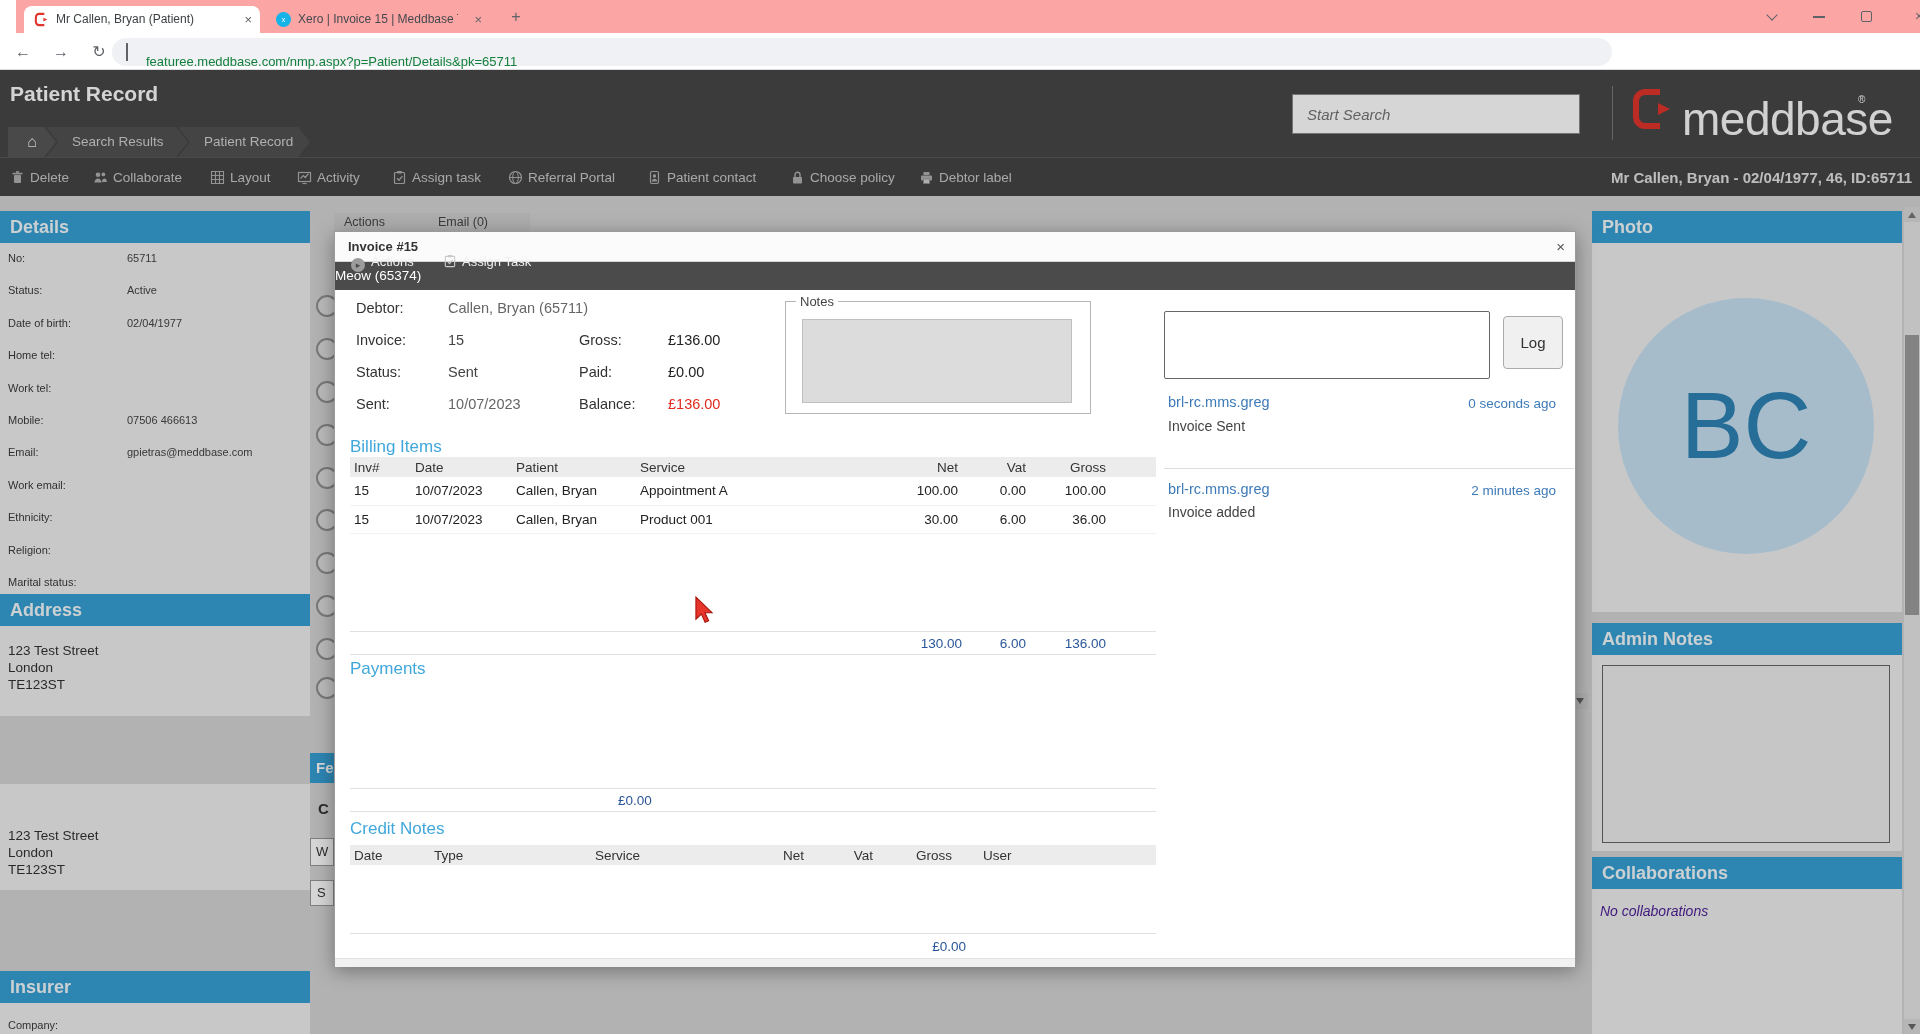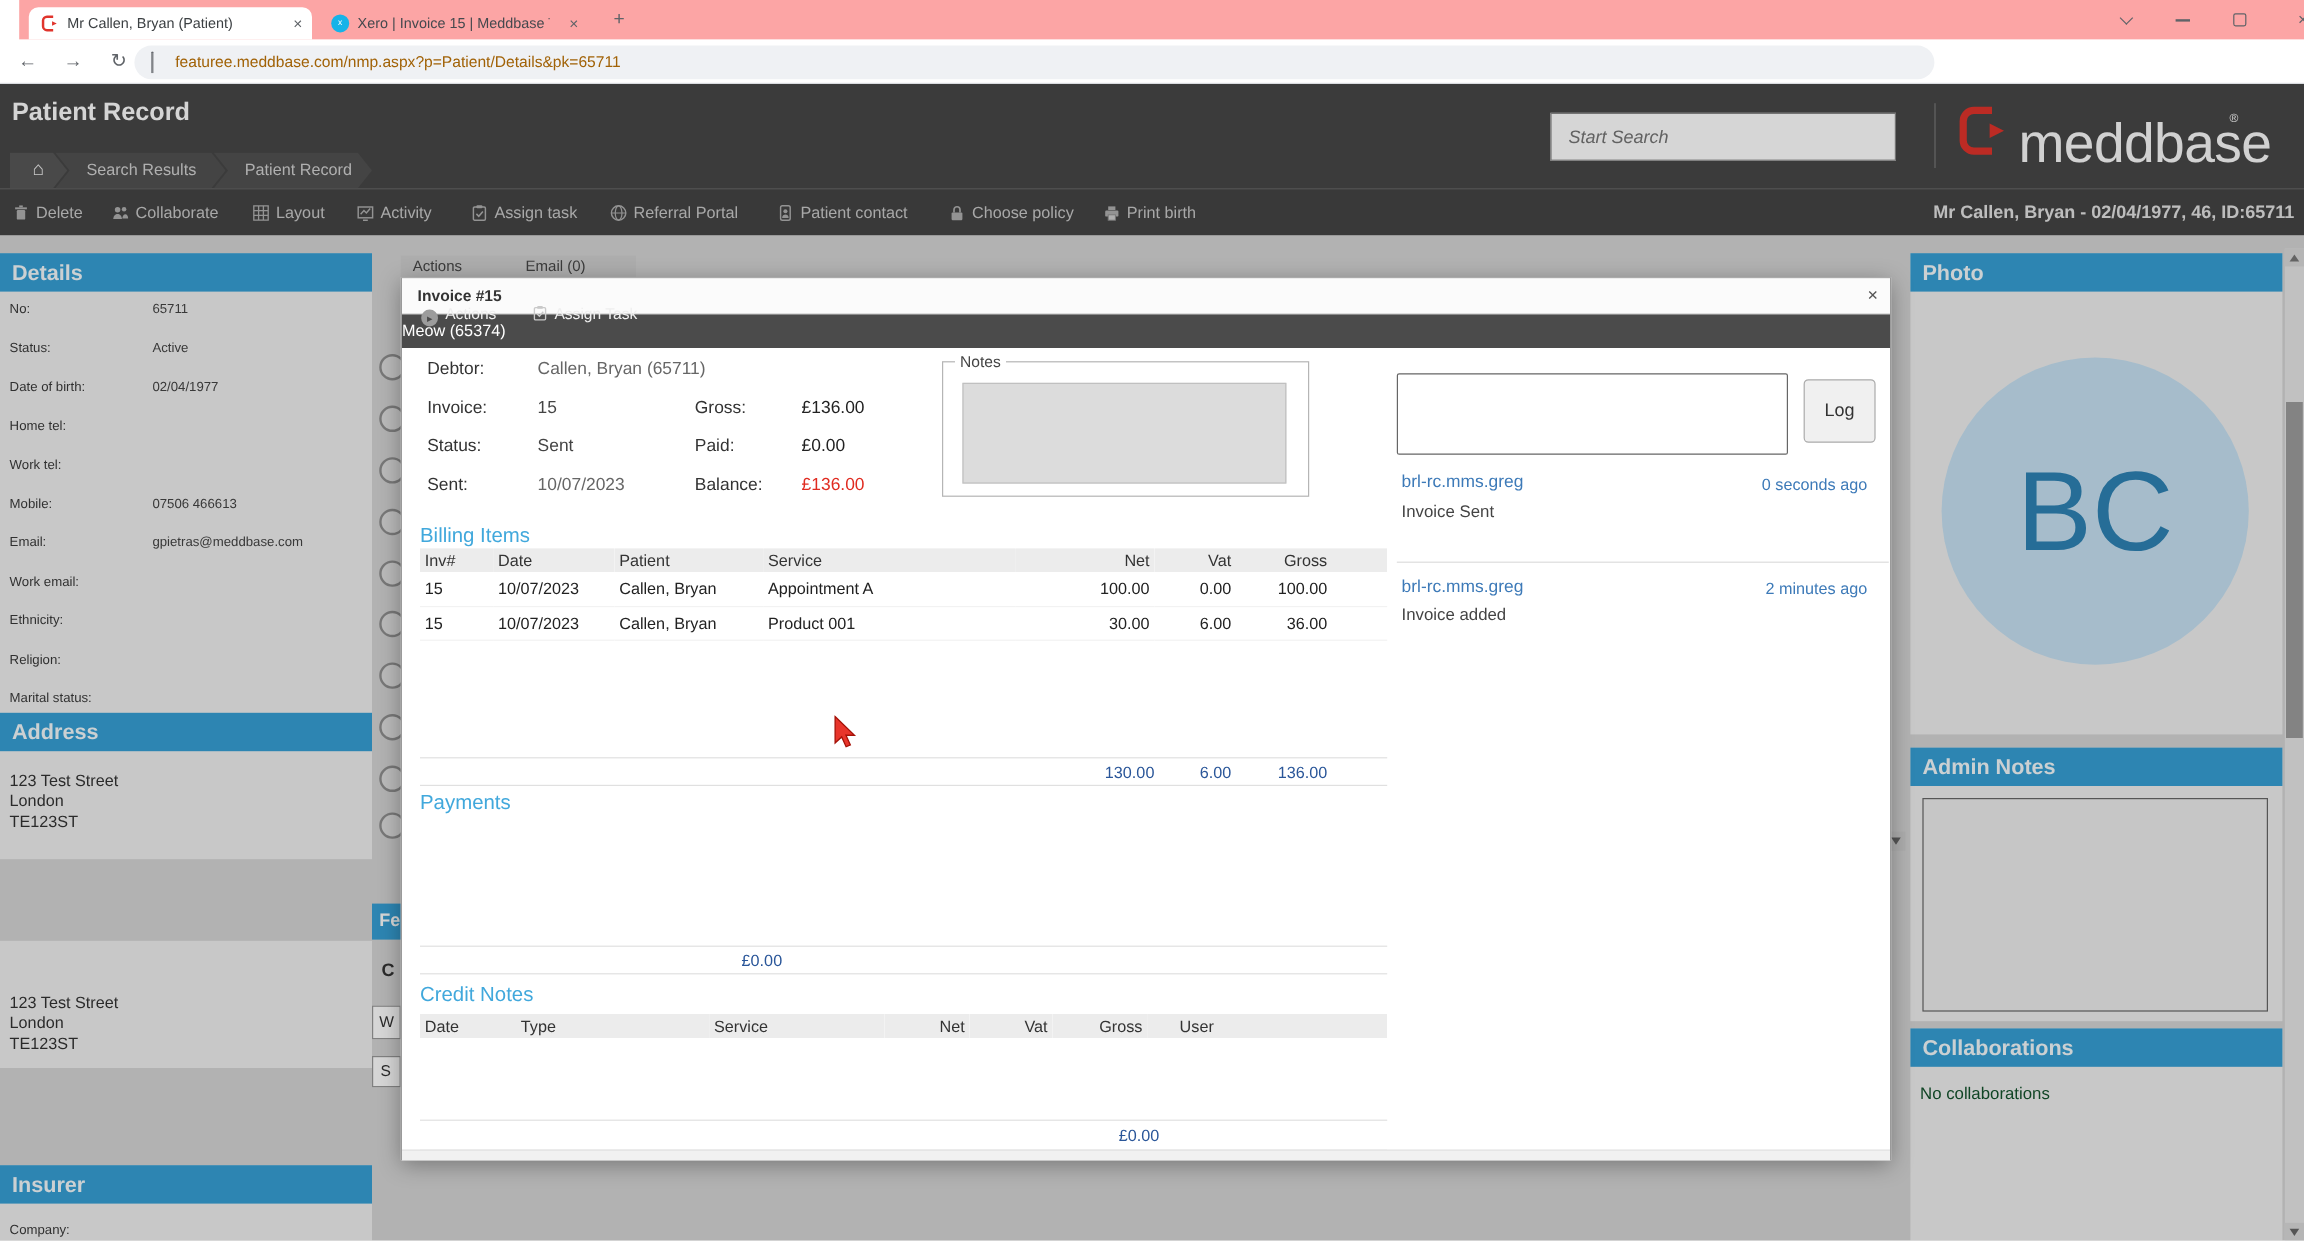--- a/index.html
+++ b/index.html
@@ -19,21 +19,21 @@
   .wmin{position:absolute;left:1797px;top:16px;width:12px;height:2px;background:#5f6368}
   .wrest{position:absolute;left:1845px;top:11px;width:11px;height:11px;border:1.6px solid #5f6368;border-radius:2px}
   .wclose{position:absolute;left:1888px;top:0;width:30px;height:33px;text-align:center;line-height:33px;font-size:14px;color:#5f6368}
 
   .urlrow{position:absolute;top:33px;left:0;width:1920px;height:37px;background:#fff;border-bottom:1px solid #dadce0}
   .navic{position:absolute;top:0;height:37px;line-height:37px;font-size:16px;color:#5f6368;text-align:center;width:30px}
   .pill{position:absolute;left:112px;top:5px;width:1500px;height:28px;background:#eff1f4;border-radius:14px}
   .lockwrap{position:absolute;left:14px;top:6px;width:11px;height:16px}
   .locks{width:7px;height:7px;border:1.8px solid #5f6368;border-bottom:none;border-radius:4px 4px 0 0;margin:0 auto}
   .lockb{width:10px;height:7px;background:#5f6368;border-radius:1.5px;margin-top:-1px}
-  .urltext{position:absolute;left:34px;top:0;line-height:28px;font-size:13px;color:#a16207;white-space:nowrap}
+  .urltext{position:absolute;left:34px;top:10px;line-height:28px;font-size:13px;color:#15803d;white-space:nowrap}
   .smicon{position:absolute;top:41px;width:20px;height:20px}
   .extdark{position:absolute;left:1737px;top:41px;width:19px;height:19px;background:#3a3a3e;border-radius:4px}
   .extdark::after{content:"";position:absolute;left:11px;top:10px;width:5px;height:5px;background:#e0342c;border-radius:1px}
   .panelic{position:absolute;left:1838px;top:43px;width:17px;height:14px;border:1.6px solid #5f6368;border-radius:2px}
   .panelic::after{content:"";position:absolute;right:0;top:0;width:6px;height:11px;background:#5f6368}
   .avatar{position:absolute;left:1868px;top:40px;width:23px;height:23px;border-radius:50%;background:#a04ec2;color:#fff;text-align:center;line-height:23px;font-size:13px}
   .dots{position:absolute;left:1900px;top:41px;font-size:15px;color:#5f6368;line-height:20px}
   .starg{position:absolute;left:1694px;top:41px;font-size:16px;color:#5f6368;line-height:20px}
 
   
@@ -56,21 +56,21 @@
   .bluehead{position:absolute;height:32px;line-height:32px;background:#369fd4;color:#f2f8fb;font-size:18px;font-weight:600;padding-left:10px;width:310px}
   .pbg{position:absolute;background:#efefef}
   .drow{position:absolute;left:0;width:310px;height:22px;line-height:22px;font-size:11px;color:#3a3a3a}
   .dlabel{position:absolute;left:8px}
   .dvalue{position:absolute;left:127px;color:#444}
   .addrline{position:absolute;left:8px;font-size:13.5px;color:#333;line-height:16px}
 
   
   .bc-circle{position:absolute;left:1618px;top:228px;width:256px;height:256px;border-radius:50%;background:#c6e1f2;color:#2e82b4;font-size:94px;text-align:center;line-height:256px}
   .adminbox{position:absolute;left:1602px;top:595px;width:288px;height:178px;background:#ececec;border:1px solid #666}
-  .nocollab{position:absolute;left:1600px;top:833px;font-size:14px;color:#14532d}
+  .nocollab{position:absolute;left:1600px;top:833px;font-style:italic;font-size:14px;color:#4c1d95}
   .sbar{position:absolute;left:1904px;top:137px;width:16px;height:827px;background:#e6e6e6}
   .sbtn{position:absolute;left:0;width:16px;height:15px;background:#d9d9d9;display:flex;align-items:center;justify-content:center}
   .sthumb{position:absolute;left:1px;top:128px;width:14px;height:280px;background:#9d9d9d}
   .tri-up{width:0;height:0;border-left:4px solid transparent;border-right:4px solid transparent;border-bottom:6px solid #777}
   .tri-down{width:0;height:0;border-left:4px solid transparent;border-right:4px solid transparent;border-top:6px solid #666}
 
   
   .bgtabs{position:absolute;left:334px;top:143px;width:196px;height:18px;background:#cfcfcf;overflow:hidden}
   .bgtab{position:absolute;top:2px;font-size:12.5px;color:#474747}
   .frag-circle{position:absolute;left:316px;width:22px;height:22px;border-radius:50%;border:2px solid #909090;background:#dedede}
@@ -223,21 +223,21 @@
             <path d="M4.8 11.6c0-1.9 1.4-2.8 2.7-2.8s2.7.9 2.7 2.8z" fill="#b0b0b0"></path>
           </svg><span>Patient contact</span></div>
       <div class="titem" style="left:790px"><svg width="15" height="15" viewBox="0 0 15 15">
             <rect x="3" y="7" width="9" height="6.5" rx="1" fill="#b0b0b0"></rect>
             <path d="M5 7V4.8a2.5 2.5 0 0 1 5 0V7" fill="none" stroke="#b0b0b0" stroke-width="1.4"></path>
           </svg><span>Choose policy</span></div>
       <div class="titem" style="left:919px"><svg width="15" height="15" viewBox="0 0 15 15">
             <rect x="2" y="5.5" width="11" height="5" rx="1" fill="#b0b0b0"></rect>
             <rect x="4.5" y="2" width="6" height="3" fill="#b0b0b0"></rect>
             <rect x="4.5" y="9" width="6" height="4.5" fill="#d0d0d0" stroke="#8f8f8f" stroke-width="0.8"></rect>
-          </svg><span>Print birth</span></div>
+          </svg><span>Debtor label</span></div>
       <div class="psummary">Mr Callen, Bryan - 02/04/1977, 46, ID:65711</div>
     </div>
 
     <div class="pbg" style="left:0;top:141px;width:310px;height:505px"></div>
     <div class="bluehead" style="left:0;top:141px">Details</div>
     <div class="drow" style="top:177px">
         <span class="dlabel">No:</span>
         <span class="dvalue">65711</span>
       </div>
     <div class="drow" style="top:209px">

